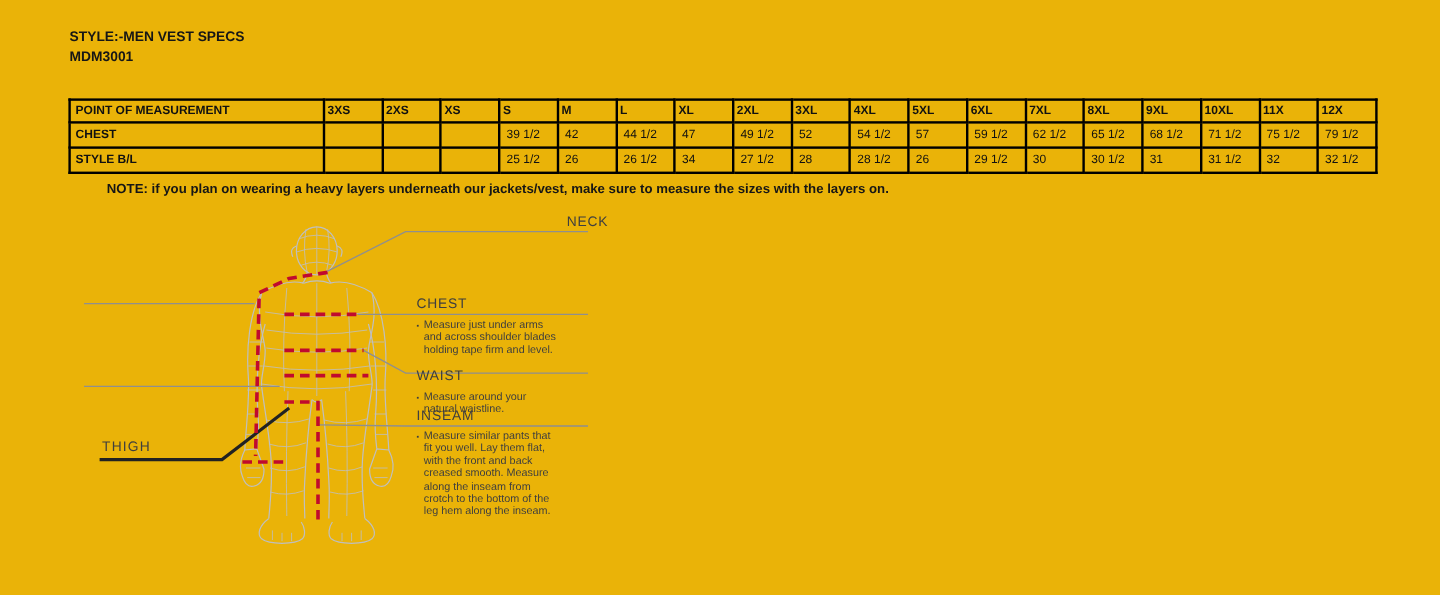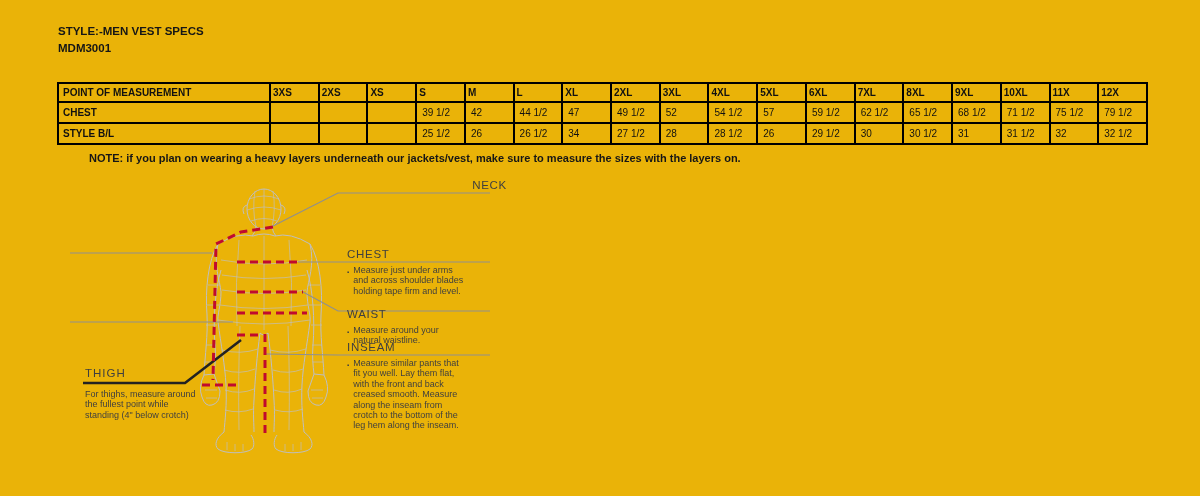--- a/index.html
+++ b/index.html
@@ -228,20 +228,15 @@
 along the inseam from
 crotch to the bottom of the
 leg hem along the inseam.</span>
     </div>
   </div>
 
 
 
   <div class="dlabel" id="lbl-thigh">
     <h4>THIGH</h4>
-    <div class="descrow">
-      <span class="desc">For thighs, measure around
-the fullest point while
-standing (4" below crotch)</span>
-    </div>
   </div>
 
 </div>
 
 </body></html>

